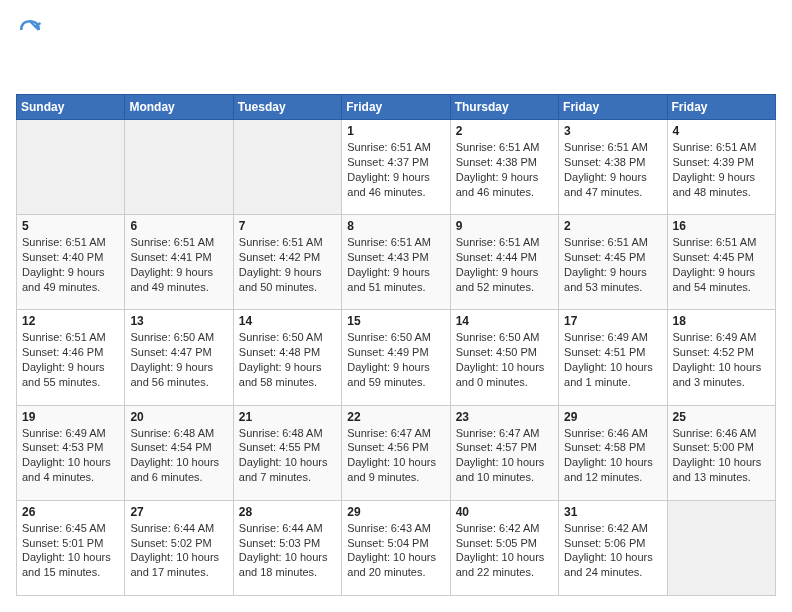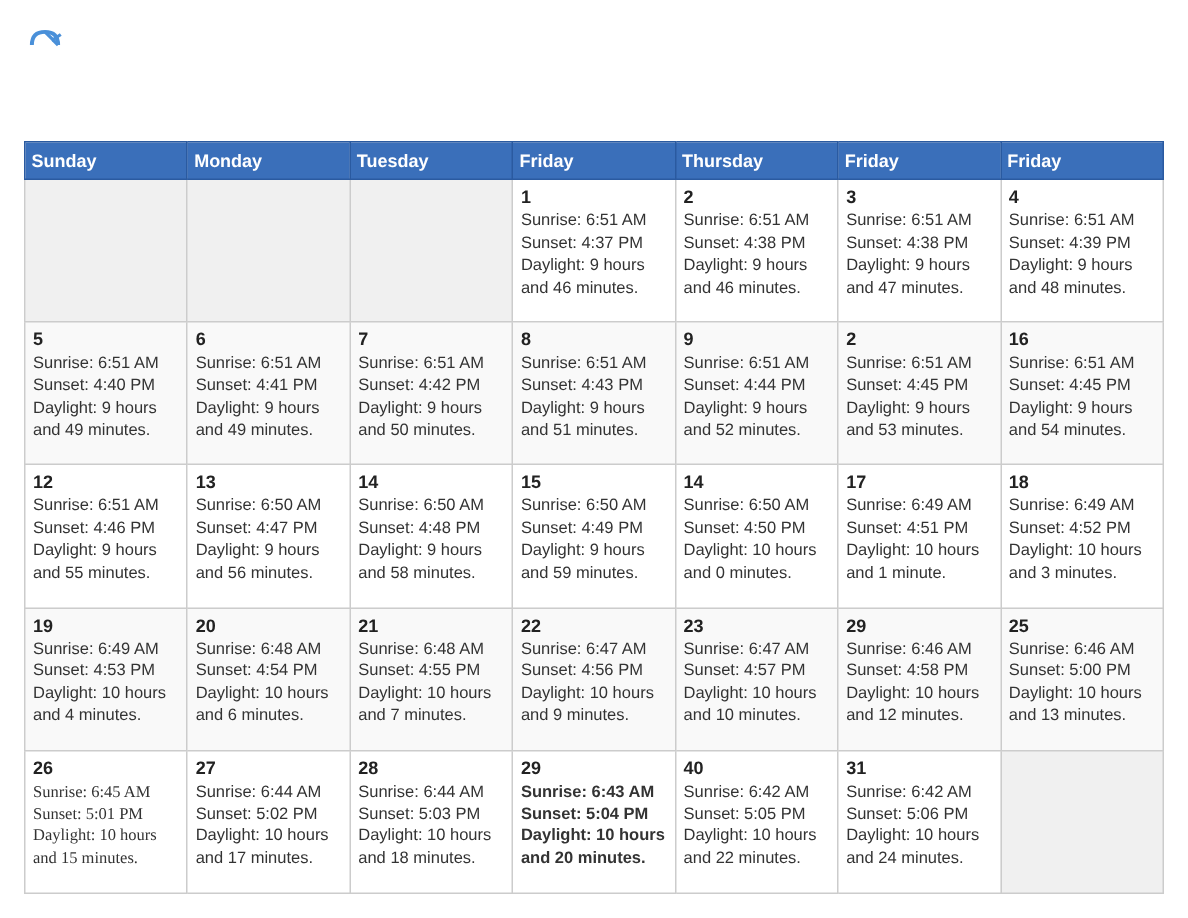--- a/index.html
+++ b/index.html
@@ -314,42 +314,42 @@
             <span class="day-num">25</span>
             <div class="day-info" style="white-space: pre-line;">Sunrise: 6:46 AM
 Sunset: 5:00 PM
 Daylight: 10 hours
 and 13 minutes.</div>
           </td>
         </tr>
         <tr class="row-odd">
           <td>
             <span class="day-num">26</span>
-            <div class="day-info" style="white-space: pre-line; font-family: Liberation Serif, serif;">Sunrise: 6:45 AM
+            <div class="day-info" style="white-space: pre-line;">Sunrise: 6:45 AM
 Sunset: 5:01 PM
 Daylight: 10 hours
 and 15 minutes.</div>
           </td>
           <td>
             <span class="day-num">27</span>
             <div class="day-info" style="white-space: pre-line;">Sunrise: 6:44 AM
 Sunset: 5:02 PM
 Daylight: 10 hours
 and 17 minutes.</div>
           </td>
           <td>
             <span class="day-num">28</span>
             <div class="day-info" style="white-space: pre-line;">Sunrise: 6:44 AM
 Sunset: 5:03 PM
 Daylight: 10 hours
 and 18 minutes.</div>
           </td>
           <td>
             <span class="day-num">29</span>
-            <div class="day-info" style="white-space: pre-line; font-weight: bold;">Sunrise: 6:43 AM
+            <div class="day-info" style="white-space: pre-line;">Sunrise: 6:43 AM
 Sunset: 5:04 PM
 Daylight: 10 hours
 and 20 minutes.</div>
           </td>
           <td>
             <span class="day-num">40</span>
             <div class="day-info" style="white-space: pre-line;">Sunrise: 6:42 AM
 Sunset: 5:05 PM
 Daylight: 10 hours
 and 22 minutes.</div>

